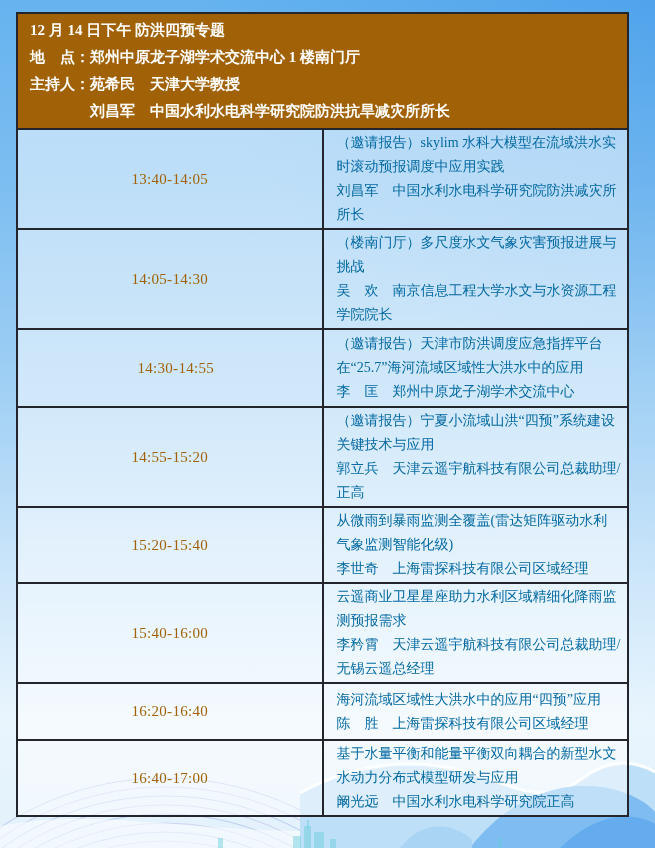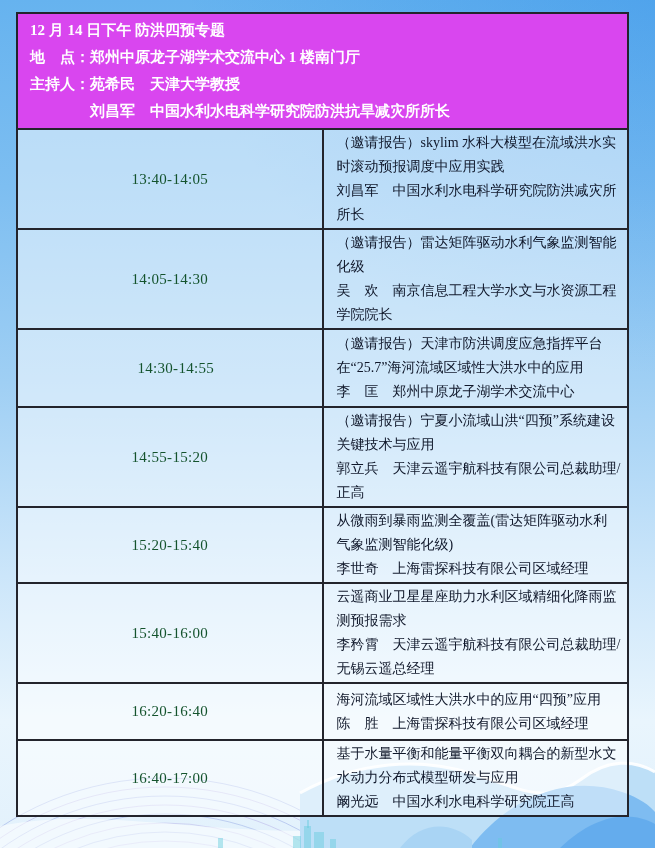--- a/index.html
+++ b/index.html
@@ -10,33 +10,33 @@
       radial-gradient(140% 90% at 105% -5%, rgba(25,125,228,0.32), rgba(25,125,228,0) 55%),
       linear-gradient(180deg,#66B3EF 0%,#7DBEF1 22%,#9FCFF4 45%,#CCE6FA 68%,#E9F5FD 85%,#E2F1FC 100%);
   }
   .decor{position:absolute;left:0;bottom:0;z-index:0;}
   table.agenda{
     position:absolute;left:16px;top:12px;z-index:1;
     width:613px;border-collapse:collapse;table-layout:fixed;
   }
   table.agenda td{border:2px solid #23242C;}
   td.hdr{
-    background:#d946ef;color:#FFFFFF;font-weight:bold;font-size:15px;
+    background:#a16207;color:#FFFFFF;font-weight:bold;font-size:15px;
     padding:3px 12px;height:108px;vertical-align:middle;
   }
   td.hdr div{line-height:27px;white-space:nowrap;}
   td.hdr .indent{padding-left:60px;}
   td.time{
     width:111px;text-align:center;vertical-align:middle;
-    font-size:15px;color:#14532d;letter-spacing:0.3px;
+    font-size:15px;color:#a16207;letter-spacing:0.3px;
     background:rgba(255,255,255,0.50);
   }
   td.sess{
     vertical-align:middle;padding:1px 6px 1px 13px;
-    font-size:14px;color:#0f172a;background:rgba(255,255,255,0.50);
+    font-size:14px;color:#0369a1;background:rgba(255,255,255,0.50);
   }
   td.sess div{line-height:24px;}
   td.sess div:empty{display:none;}
   tr.row td{height:53px;}
   tr.tall td{height:74px;padding-left:13px;}
 </style>
 </head>
 <body>
 
 <svg class="decor" width="655" height="240" viewBox="0 0 655 240" aria-hidden="true">
@@ -90,21 +90,21 @@
   <tr class="row">
     <td class="time">13:40-14:05</td>
     <td class="sess">
       <div>（邀请报告）skylim 水科大模型在流域洪水实时滚动预报调度中应用实践</div>
       <div>刘昌军　中国水利水电科学研究院防洪减灾所所长</div>
     </td>
   </tr>
   <tr class="row">
     <td class="time">14:05-14:30</td>
     <td class="sess">
-      <div>（邀请报告）雷达矩阵驱动水利气象监测智能化级</div>
+      <div>（楼南门厅）多尺度水文气象灾害预报进展与挑战</div>
       <div>吴　欢　南京信息工程大学水文与水资源工程学院院长</div>
     </td>
   </tr>
   <tr class="row tall">
     <td class="time">14:30-14:55</td>
     <td class="sess">
       <div>（邀请报告）天津市防洪调度应急指挥平台在“25.7”海河流域区域性大洪水中的应用</div>
       <div>李　匡　郑州中原龙子湖学术交流中心</div>
     </td>
   </tr>

